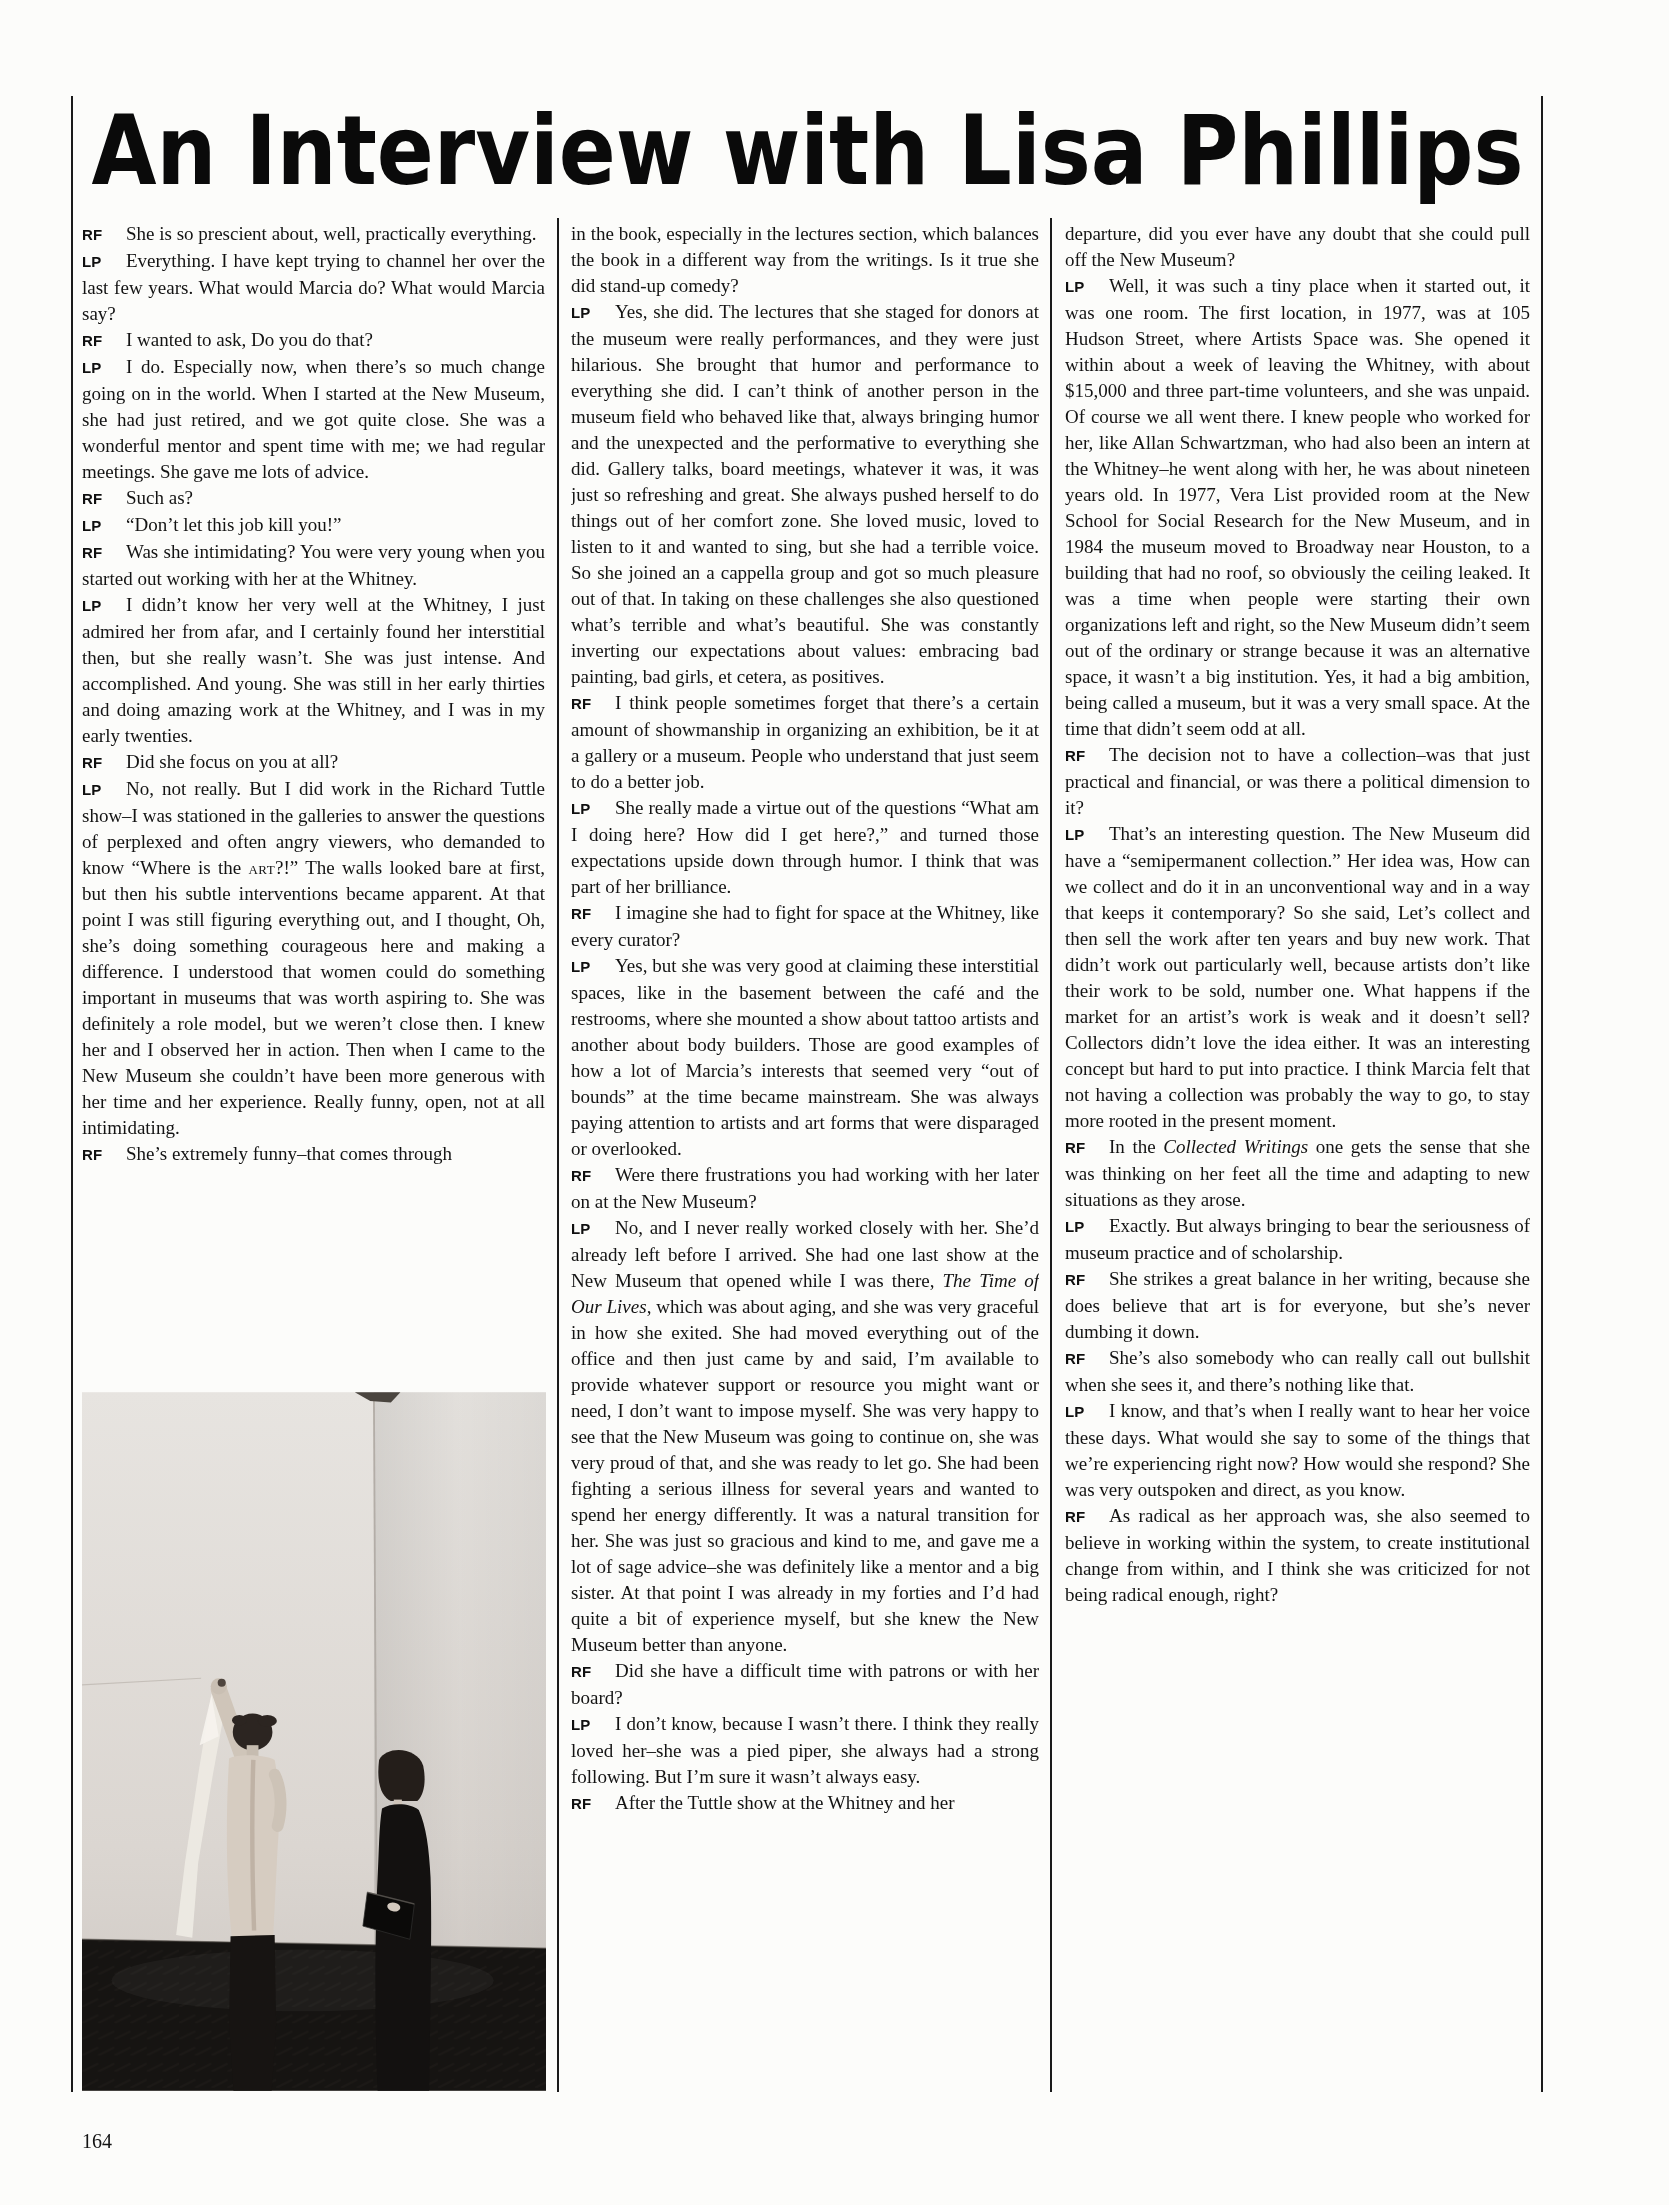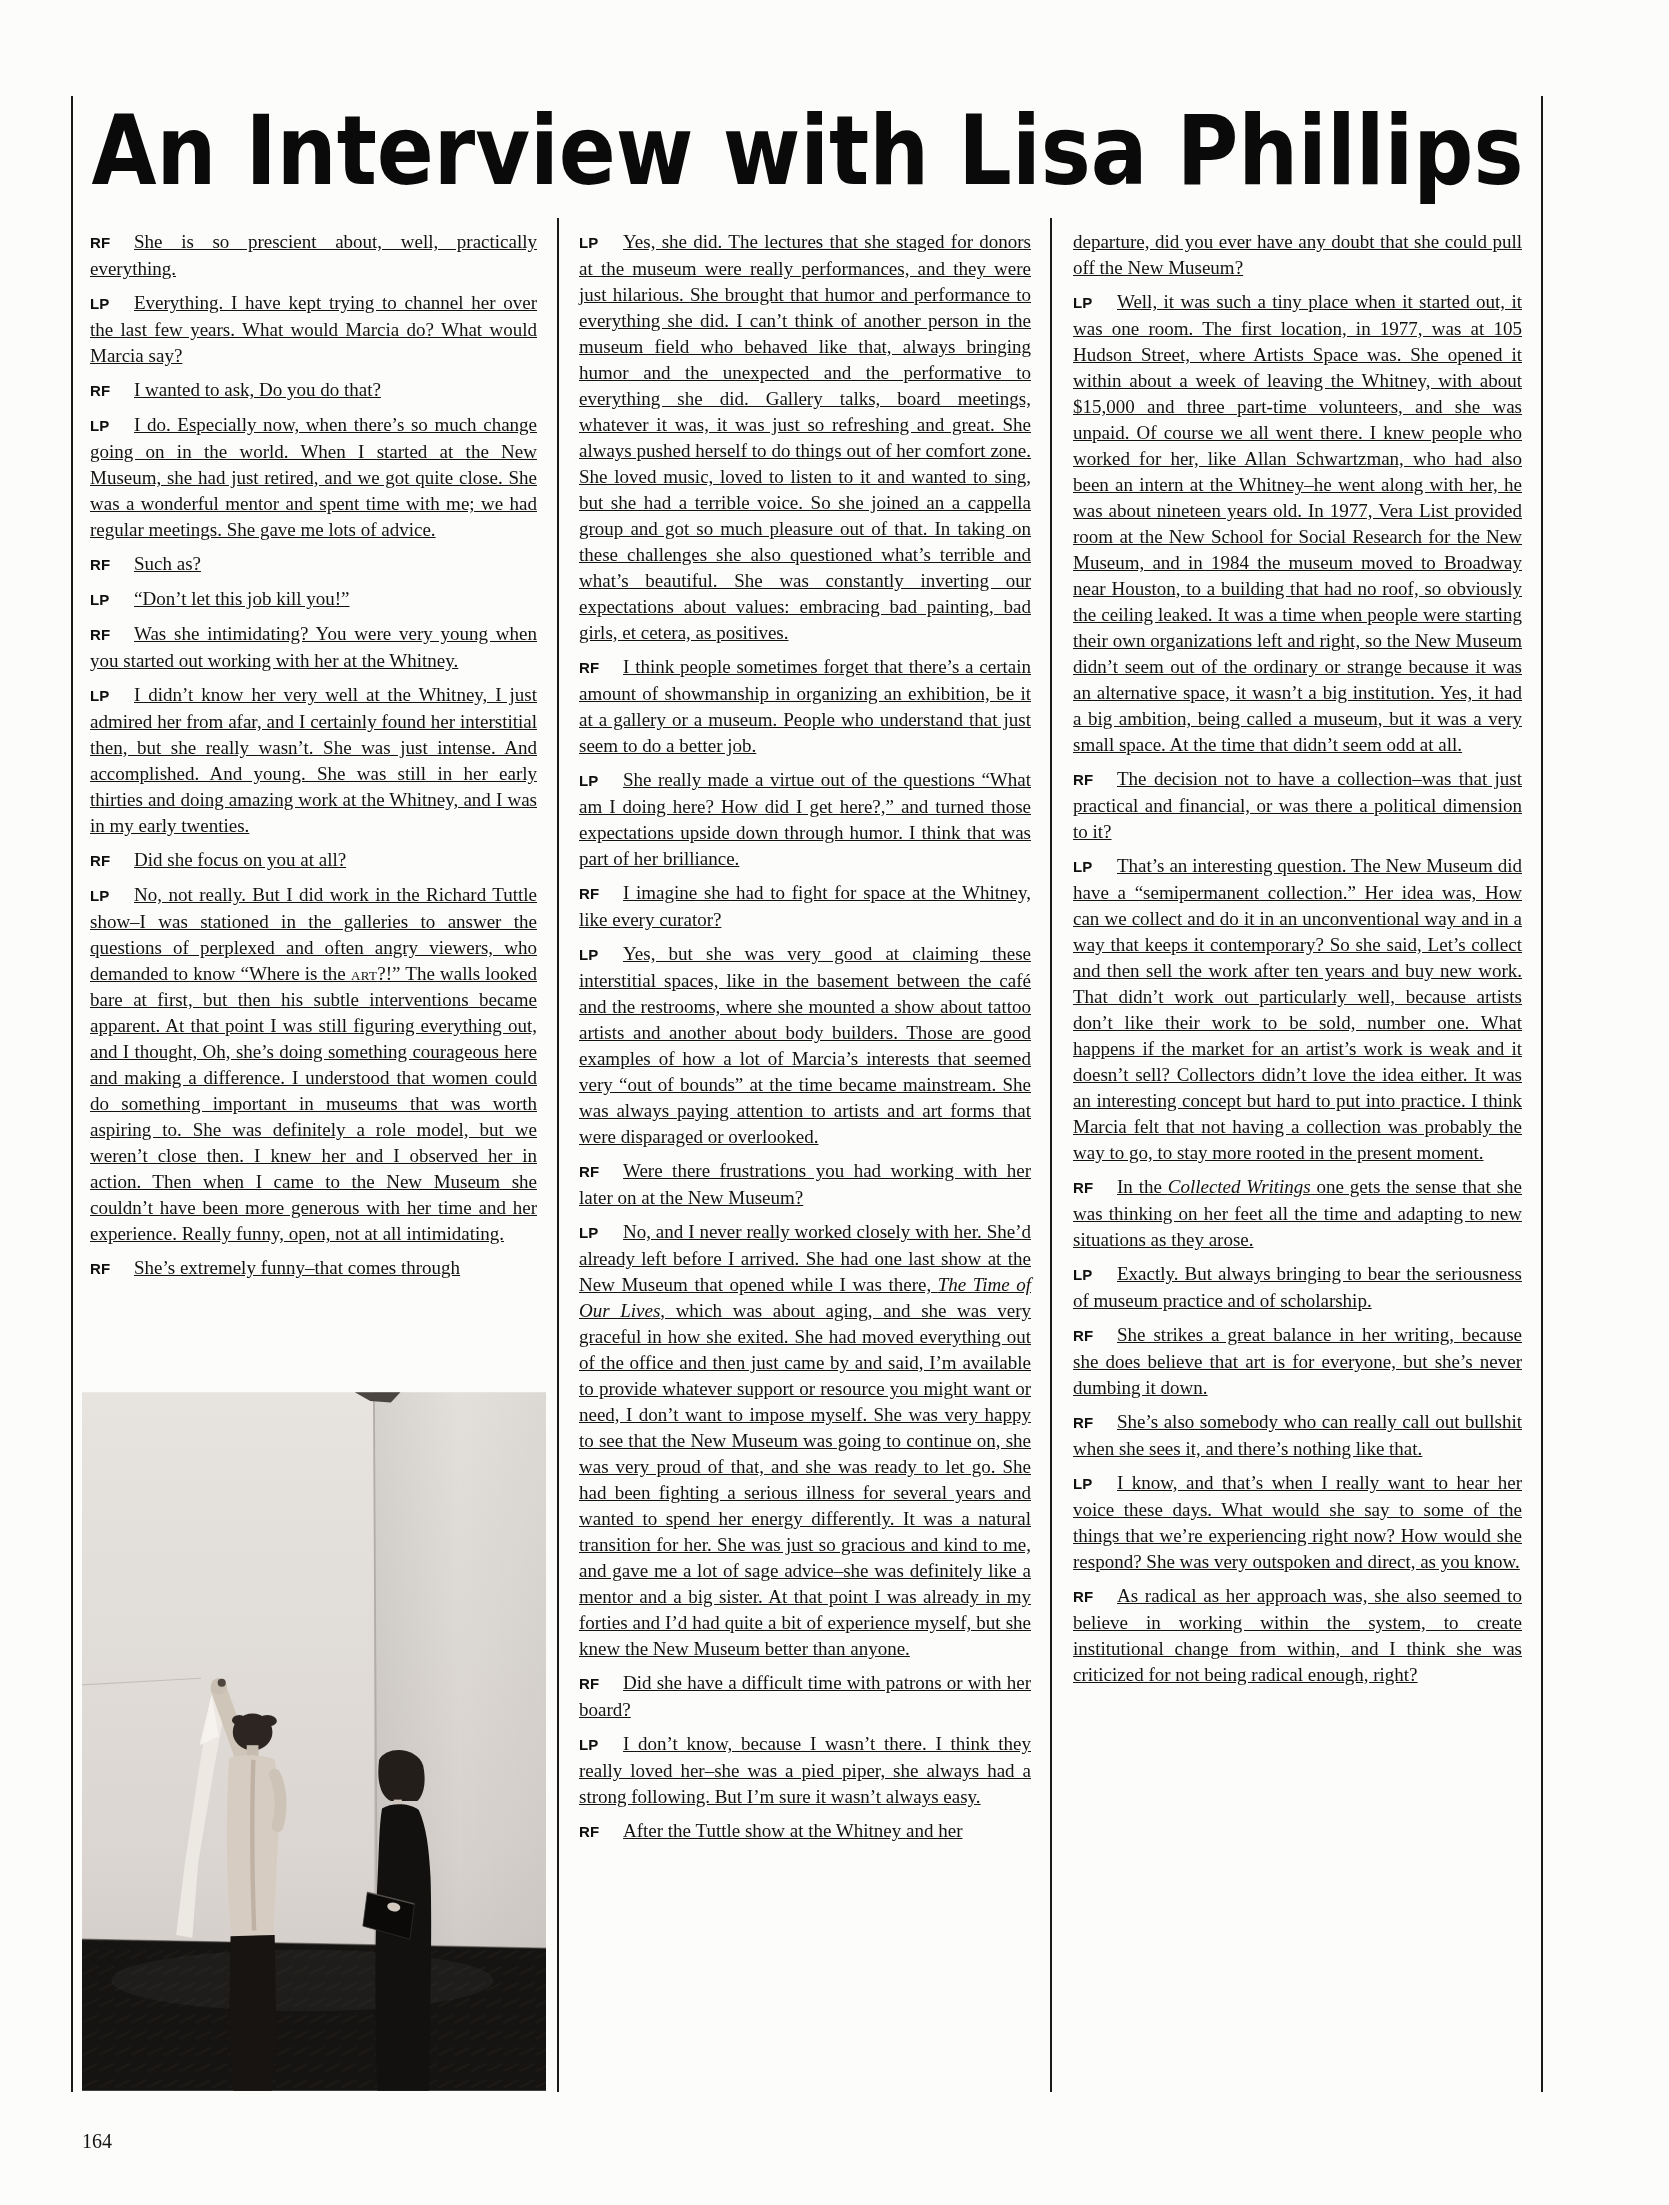--- a/index.html
+++ b/index.html
@@ -27,21 +27,21 @@
     position:absolute;top:221px;
     font-size:19px;line-height:26px;
     color:#131313;
     text-align:justify;
     overflow:hidden;
     -webkit-hyphens:auto;hyphens:auto;
   }
   #col1{left:82px; width:463px;height:1168px;}
   #col2{left:571px; width:468px;height:1875px;}
   #col3{left:1065px;width:465px;height:1875px;}
-  .turn{margin:8px;padding:0;text-decoration:underline;}
+  .turn{margin:0;padding:0;}
   .spk{
     display:inline-block;width:44px;
     font-family:"Liberation Sans", sans-serif;
     font-weight:bold;font-size:15px;
     letter-spacing:0.2px;color:#0f0f0f;
   }
   .it{font-style:italic;}
   .sc{font-variant:small-caps;letter-spacing:0.4px;}
 
   #photo-svg{position:absolute;left:82px;top:1392px;}
@@ -73,20 +73,21 @@
       <p class="turn"><span class="spk">LP</span><span>I do. Especially now, when there’s so much change going on in the world. When I started at the New Museum, she had just retired, and we got quite close. She was a wonderful mentor and spent time with me; we had regular meetings. She gave me lots of advice.</span></p>
       <p class="turn"><span class="spk">RF</span><span>Such as?</span></p>
       <p class="turn"><span class="spk">LP</span><span>“Don’t let this job kill you!”</span></p>
       <p class="turn"><span class="spk">RF</span><span>Was she intimidating? You were very young when you started out working with her at the Whitney.</span></p>
       <p class="turn"><span class="spk">LP</span><span>I didn’t know her very well at the Whitney, I just admired her from afar, and I certainly found her interstitial then, but she really wasn’t. She was just intense. And accomplished. And young. She was still in her early thirties and doing amazing work at the Whitney, and I was in my early twenties.</span></p>
       <p class="turn"><span class="spk">RF</span><span>Did she focus on you at all?</span></p>
       <p class="turn"><span class="spk">LP</span><span>No, not really. But I did work in the Richard Tuttle show–I was stationed in the galleries to answer the questions of perplexed and often angry viewers, who demanded to know “Where is the </span><span class="sc">art</span><span>?!” The walls looked bare at first, but then his subtle interventions became apparent. At that point I was still figuring everything out, and I thought, Oh, she’s doing something courageous here and making a difference. I understood that women could do something important in museums that was worth aspiring to. She was definitely a role model, but we weren’t close then. I knew her and I observed her in action. Then when I came to the New Museum she couldn’t have been more generous with her time and her experience. Really funny, open, not at all intimidating.</span></p>
       <p class="turn"><span class="spk">RF</span><span>She’s extremely funny–that comes through</span></p>
     </div>
   <div id="col2" class="col">
+      <p class="turn"><span>in the book, especially in the lectures section, which balances the book in a different way from the writings. Is it true she did stand-up comedy?</span></p>
       <p class="turn"><span class="spk">LP</span><span>Yes, she did. The lectures that she staged for donors at the museum were really performances, and they were just hilarious. She brought that humor and performance to everything she did. I can’t think of another person in the museum field who behaved like that, always bringing humor and the unexpected and the performative to everything she did. Gallery talks, board meetings, whatever it was, it was just so refreshing and great. She always pushed herself to do things out of her comfort zone. She loved music, loved to listen to it and wanted to sing, but she had a terrible voice. So she joined an a cappella group and got so much pleasure out of that. In taking on these challenges she also questioned what’s terrible and what’s beautiful. She was constantly inverting our expectations about values: embracing bad painting, bad girls, et cetera, as positives.</span></p>
       <p class="turn"><span class="spk">RF</span><span>I think people sometimes forget that there’s a certain amount of showmanship in organizing an exhibition, be it at a gallery or a museum. People who understand that just seem to do a better job.</span></p>
       <p class="turn"><span class="spk">LP</span><span>She really made a virtue out of the questions “What am I doing here? How did I get here?,” and turned those expectations upside down through humor. I think that was part of her brilliance.</span></p>
       <p class="turn"><span class="spk">RF</span><span>I imagine she had to fight for space at the Whitney, like every curator?</span></p>
       <p class="turn"><span class="spk">LP</span><span>Yes, but she was very good at claiming these interstitial spaces, like in the basement between the café and the restrooms, where she mounted a show about tattoo artists and another about body builders. Those are good examples of how a lot of Marcia’s interests that seemed very “out of bounds” at the time became mainstream. She was always paying attention to artists and art forms that were disparaged or overlooked.</span></p>
       <p class="turn"><span class="spk">RF</span><span>Were there frustrations you had working with her later on at the New Museum?</span></p>
       <p class="turn"><span class="spk">LP</span><span>No, and I never really worked closely with her. She’d already left before I arrived. She had one last show at the New Museum that opened while I was there, </span><span class="it">The Time of Our Lives</span><span>, which was about aging, and she was very graceful in how she exited. She had moved everything out of the office and then just came by and said, I’m available to provide whatever support or resource you might want or need, I don’t want to impose myself. She was very happy to see that the New Museum was going to continue on, she was very proud of that, and she was ready to let go. She had been fighting a serious illness for several years and wanted to spend her energy differently. It was a natural transition for her. She was just so gracious and kind to me, and gave me a lot of sage advice–she was definitely like a mentor and a big sister. At that point I was already in my forties and I’d had quite a bit of experience myself, but she knew the New Museum better than anyone.</span></p>
       <p class="turn"><span class="spk">RF</span><span>Did she have a difficult time with patrons or with her board?</span></p>
       <p class="turn"><span class="spk">LP</span><span>I don’t know, because I wasn’t there. I think they really loved her–she was a pied piper, she always had a strong following. But I’m sure it wasn’t always easy.</span></p>
       <p class="turn"><span class="spk">RF</span><span>After the Tuttle show at the Whitney and her</span></p>

